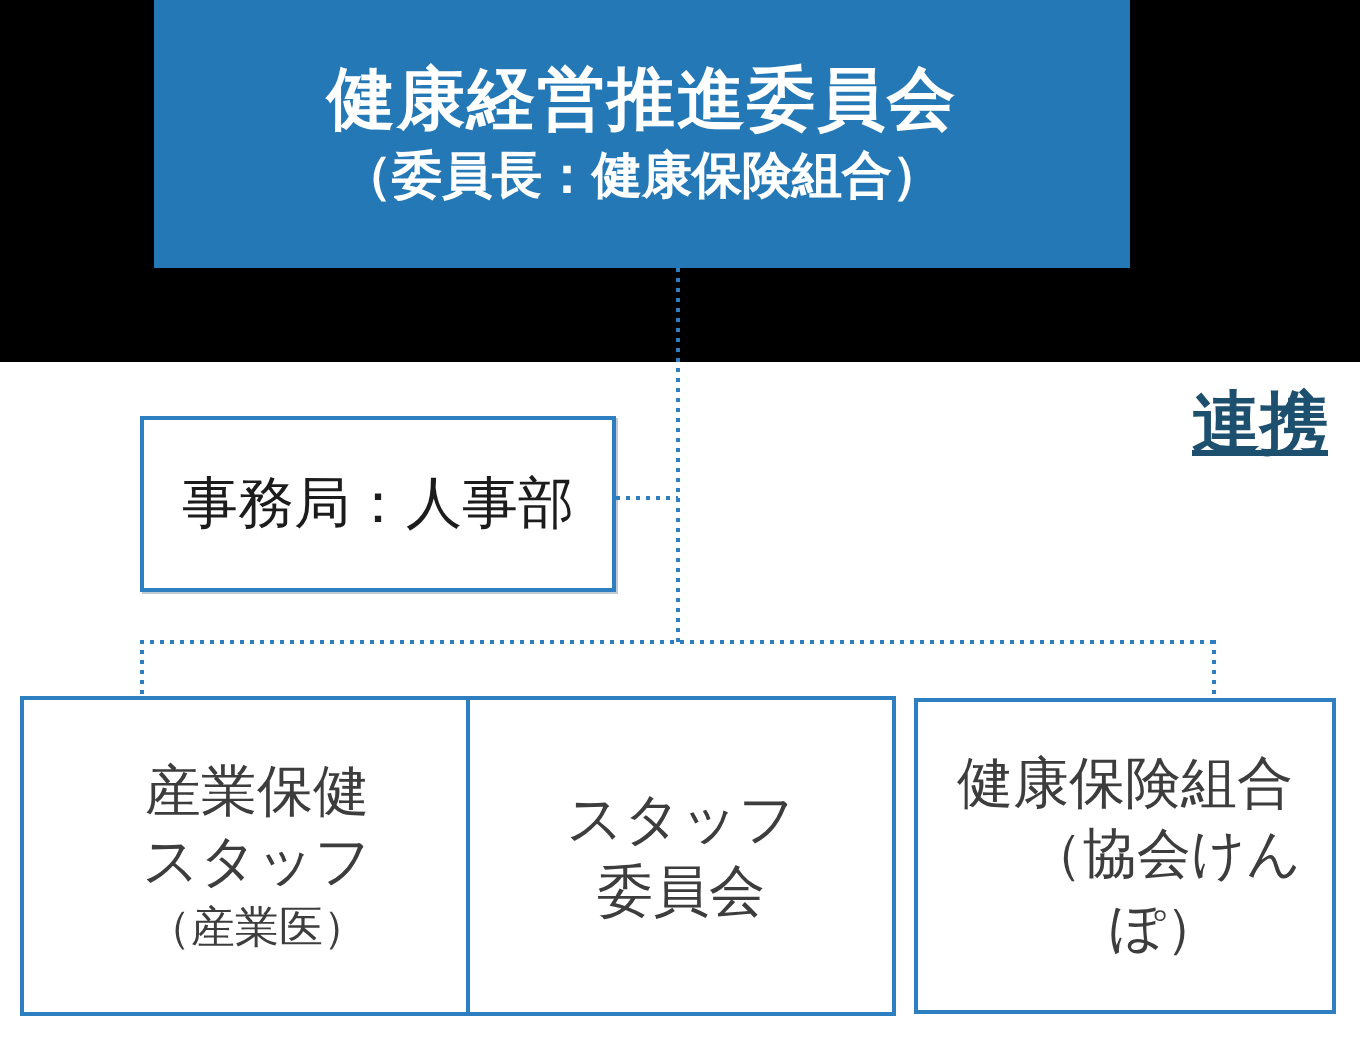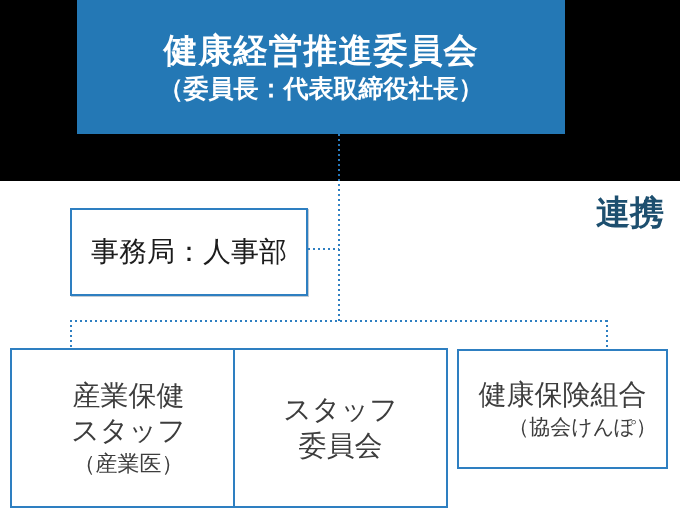--- a/index.html
+++ b/index.html
@@ -12,21 +12,21 @@
   }
   .committee-box{
     position:absolute;left:77px;top:0;width:488px;height:134px;
     background:#2478b5;color:#ffffff;display:flex;flex-direction:column;
     align-items:center;justify-content:center;gap:9px;text-align:center;
   }
   .committee-title{font-size:34px;font-weight:bold;letter-spacing:1px;line-height:1;}
   .committee-subtitle{font-size:25px;font-weight:bold;letter-spacing:0px;line-height:1;}
   .renkei-label{
     position:absolute;left:596px;top:194px;width:80px;
-    font-size:34px;font-weight:bold;color:#1d4f6f;line-height:1.1;white-space:nowrap;
+    font-size:34px;font-weight:bold;color:#1d4f6f;line-height:1.1;white-space:nowrap;text-decoration:underline;
   }
   .secretariat-box{
     position:absolute;left:70px;top:208px;width:238px;height:88px;
     background:#ffffff;border:2px solid #2e7fc1;box-sizing:border-box;
     display:flex;align-items:center;justify-content:center;
     font-size:28px;font-weight:500;color:#1c1c1c;
     box-shadow:1px 1px 0 rgba(120,140,160,0.45);
   }
   .dot-h{
     position:absolute;height:2px;
@@ -44,33 +44,33 @@
   .member-box{
     position:absolute;top:348px;height:160px;
     background:#ffffff;border:2px solid #2e7fc1;box-sizing:border-box;
     display:flex;flex-direction:column;align-items:center;justify-content:center;
     color:#3d3d3d;text-align:center;
   }
   .member-box .main-line{font-size:28px;font-weight:500;line-height:1.27;}
   .member-box .note-line{font-size:22px;font-weight:500;line-height:1.35;}
   .member-1{left:10px;width:237px;}
   .member-2{left:233px;width:215px;}
-  .member-3{left:457px;top:349px;width:211px;height:120px;}
-  .member-3 .note-line{font-size:21px;margin-left:40px;}
+  .member-3{left:457px;top:349px;width:211px;height:158px;}
+  .member-3 .note-line{font-size:27px;margin-left:40px;}
 </style>
 </head>
 <body>
 
 <div class="stage">
 
   <div class="black-band"></div>
 
   <div class="committee-box">
     <div class="committee-title">健康経営推進委員会</div>
-    <div class="committee-subtitle">（委員長：代表取締役社長）</div>
+    <div class="committee-subtitle">（委員長：健康保険組合）</div>
   </div>
 
   <div class="renkei-label">連携</div>
 
   <div class="secretariat-box">
     <span>事務局：人事部</span>
   </div>
 
   <div class="dot-v conn-center-v"></div>
   <div class="dot-h conn-secretariat-h"></div>

